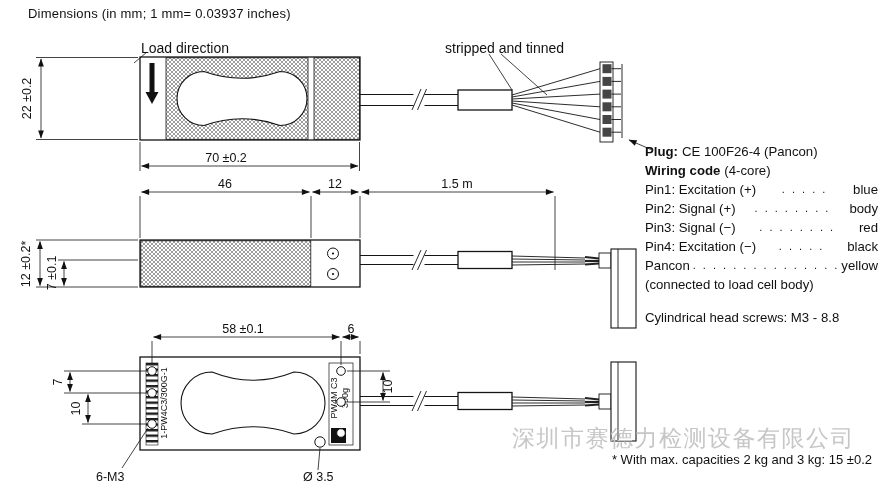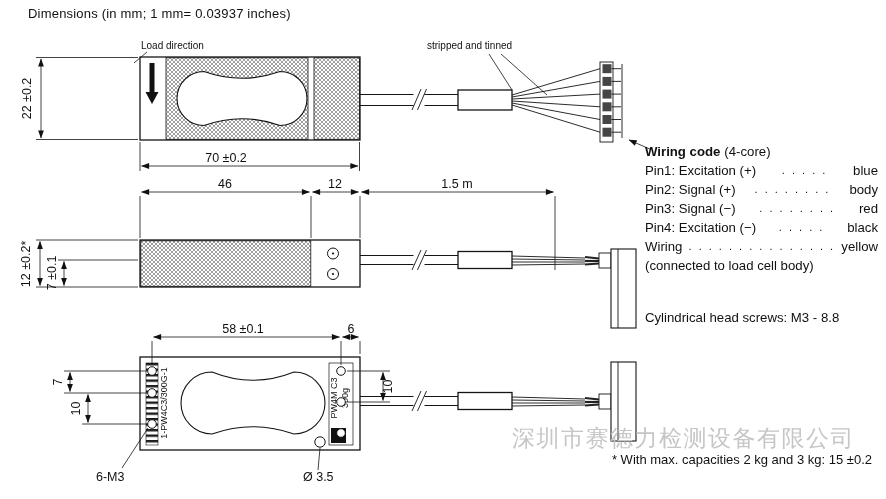--- a/index.html
+++ b/index.html
@@ -1,21 +1,21 @@
 <!DOCTYPE html>
 <html><head>
 <meta charset="utf-8">
 <style>
   *{margin:0;padding:0;box-sizing:border-box}
   html,body{background:#fff}
   #canvas{position:relative;width:886px;height:499px;background:#fff;overflow:hidden;
           font-family:"Liberation Sans",sans-serif;color:#111}
   .abs{position:absolute}
   .title{left:28px;top:6px;font-size:13px;letter-spacing:.2px}
-  .lbl{font-size:10px;white-space:nowrap}
+  .lbl{font-size:14px;white-space:nowrap}
   .info{left:645px;top:142px;width:233px;font-size:13.2px;line-height:19px}
   .irow{white-space:nowrap}
   .b{font-weight:bold;margin-right:4px}
   .prow{display:flex;align-items:flex-end}
   .plab{white-space:nowrap}
   .pdots{flex:1;overflow:hidden;white-space:nowrap;text-align:center;padding:0 3px;
          font-size:11px;letter-spacing:2px}
   .pcol{white-space:nowrap}
   .mount{left:645px;top:307px;font-size:13.2px;line-height:21px}
   .footnote{right:14px;top:452px;font-size:13px;white-space:nowrap}
@@ -227,23 +227,26 @@
     <g>
       <rect x="599" y="394" width="12" height="15" fill="#fff" stroke="#141414" stroke-width="0.9"></rect>
       <rect x="611" y="362" width="25" height="79" fill="#fff" stroke="#141414" stroke-width="1.1"></rect>
       <line class="wl" x1="618" y1="362" x2="618" y2="441"></line>
     </g>
   </g>
 </svg>
 
 <div class="abs title">Dimensions (in mm; 1 mm= 0.03937 inches)</div>
 <div class="abs lbl" style="left:141px;top:40px">Load direction</div>
-<div class="abs lbl" style="left:427px;top:40px">stripped and tinned</div>
+<div class="abs lbl" style="left:445px;top:40px">stripped and tinned</div>
 
 <div class="abs info">
+  <div class="irow">
+    <span class="b">Plug:</span><span>CE 100F26-4 (Pancon)</span>
+  </div>
   <div class="irow">
     <span class="b">Wiring code</span><span>(4-core)</span>
   </div>
   <div class="prow">
     <span class="plab">Pin1: Excitation (+)</span>
     <span class="pdots">. . . . .</span>
     <span class="pcol">blue</span>
   </div>
   <div class="prow">
     <span class="plab">Pin2: Signal (+)</span>
@@ -254,21 +257,21 @@
     <span class="plab">Pin3: Signal (−)</span>
     <span class="pdots">. . . . . . . .</span>
     <span class="pcol">red</span>
   </div>
   <div class="prow">
     <span class="plab">Pin4: Excitation (−)</span>
     <span class="pdots">. . . . .</span>
     <span class="pcol">black</span>
   </div>
   <div class="prow">
-    <span class="plab">Wiring</span>
+    <span class="plab">Pancon</span>
     <span class="pdots">. . . . . . . . . . . . . . .</span>
     <span class="pcol">yellow</span>
   </div>
   <div class="irow">(connected to load cell body)</div>
 </div>
 
 <div class="abs mount">
   <div>Cylindrical head screws: M3 - 8.8</div>
 </div>
 

